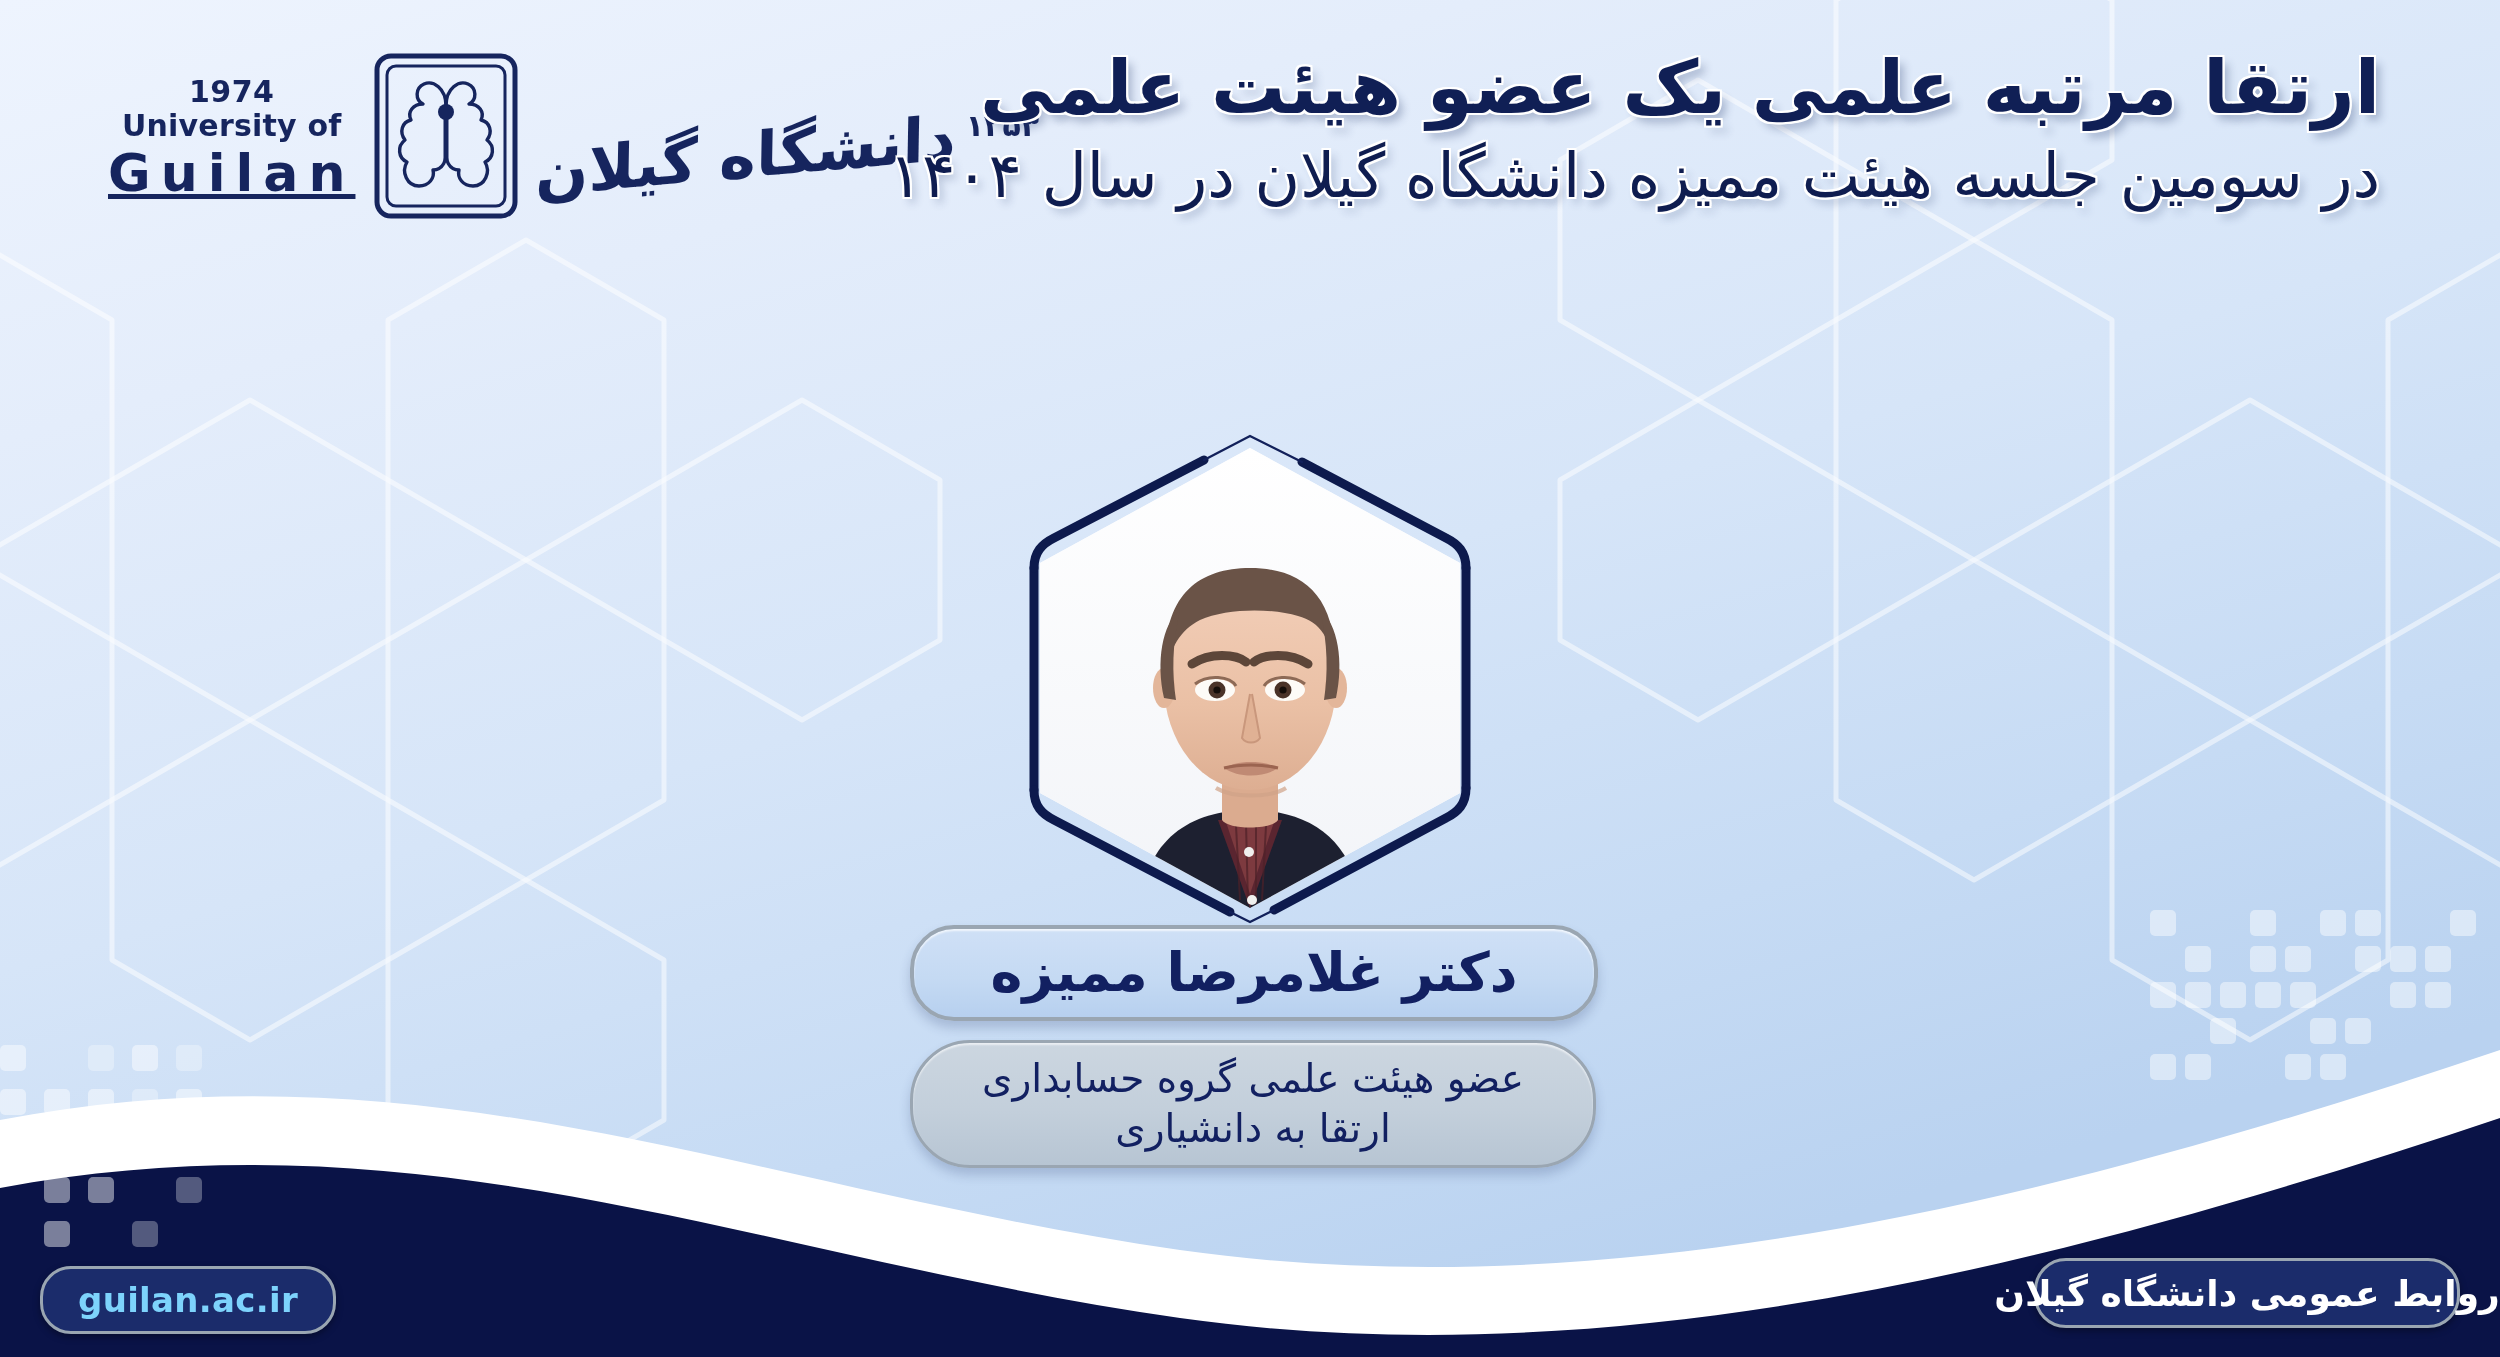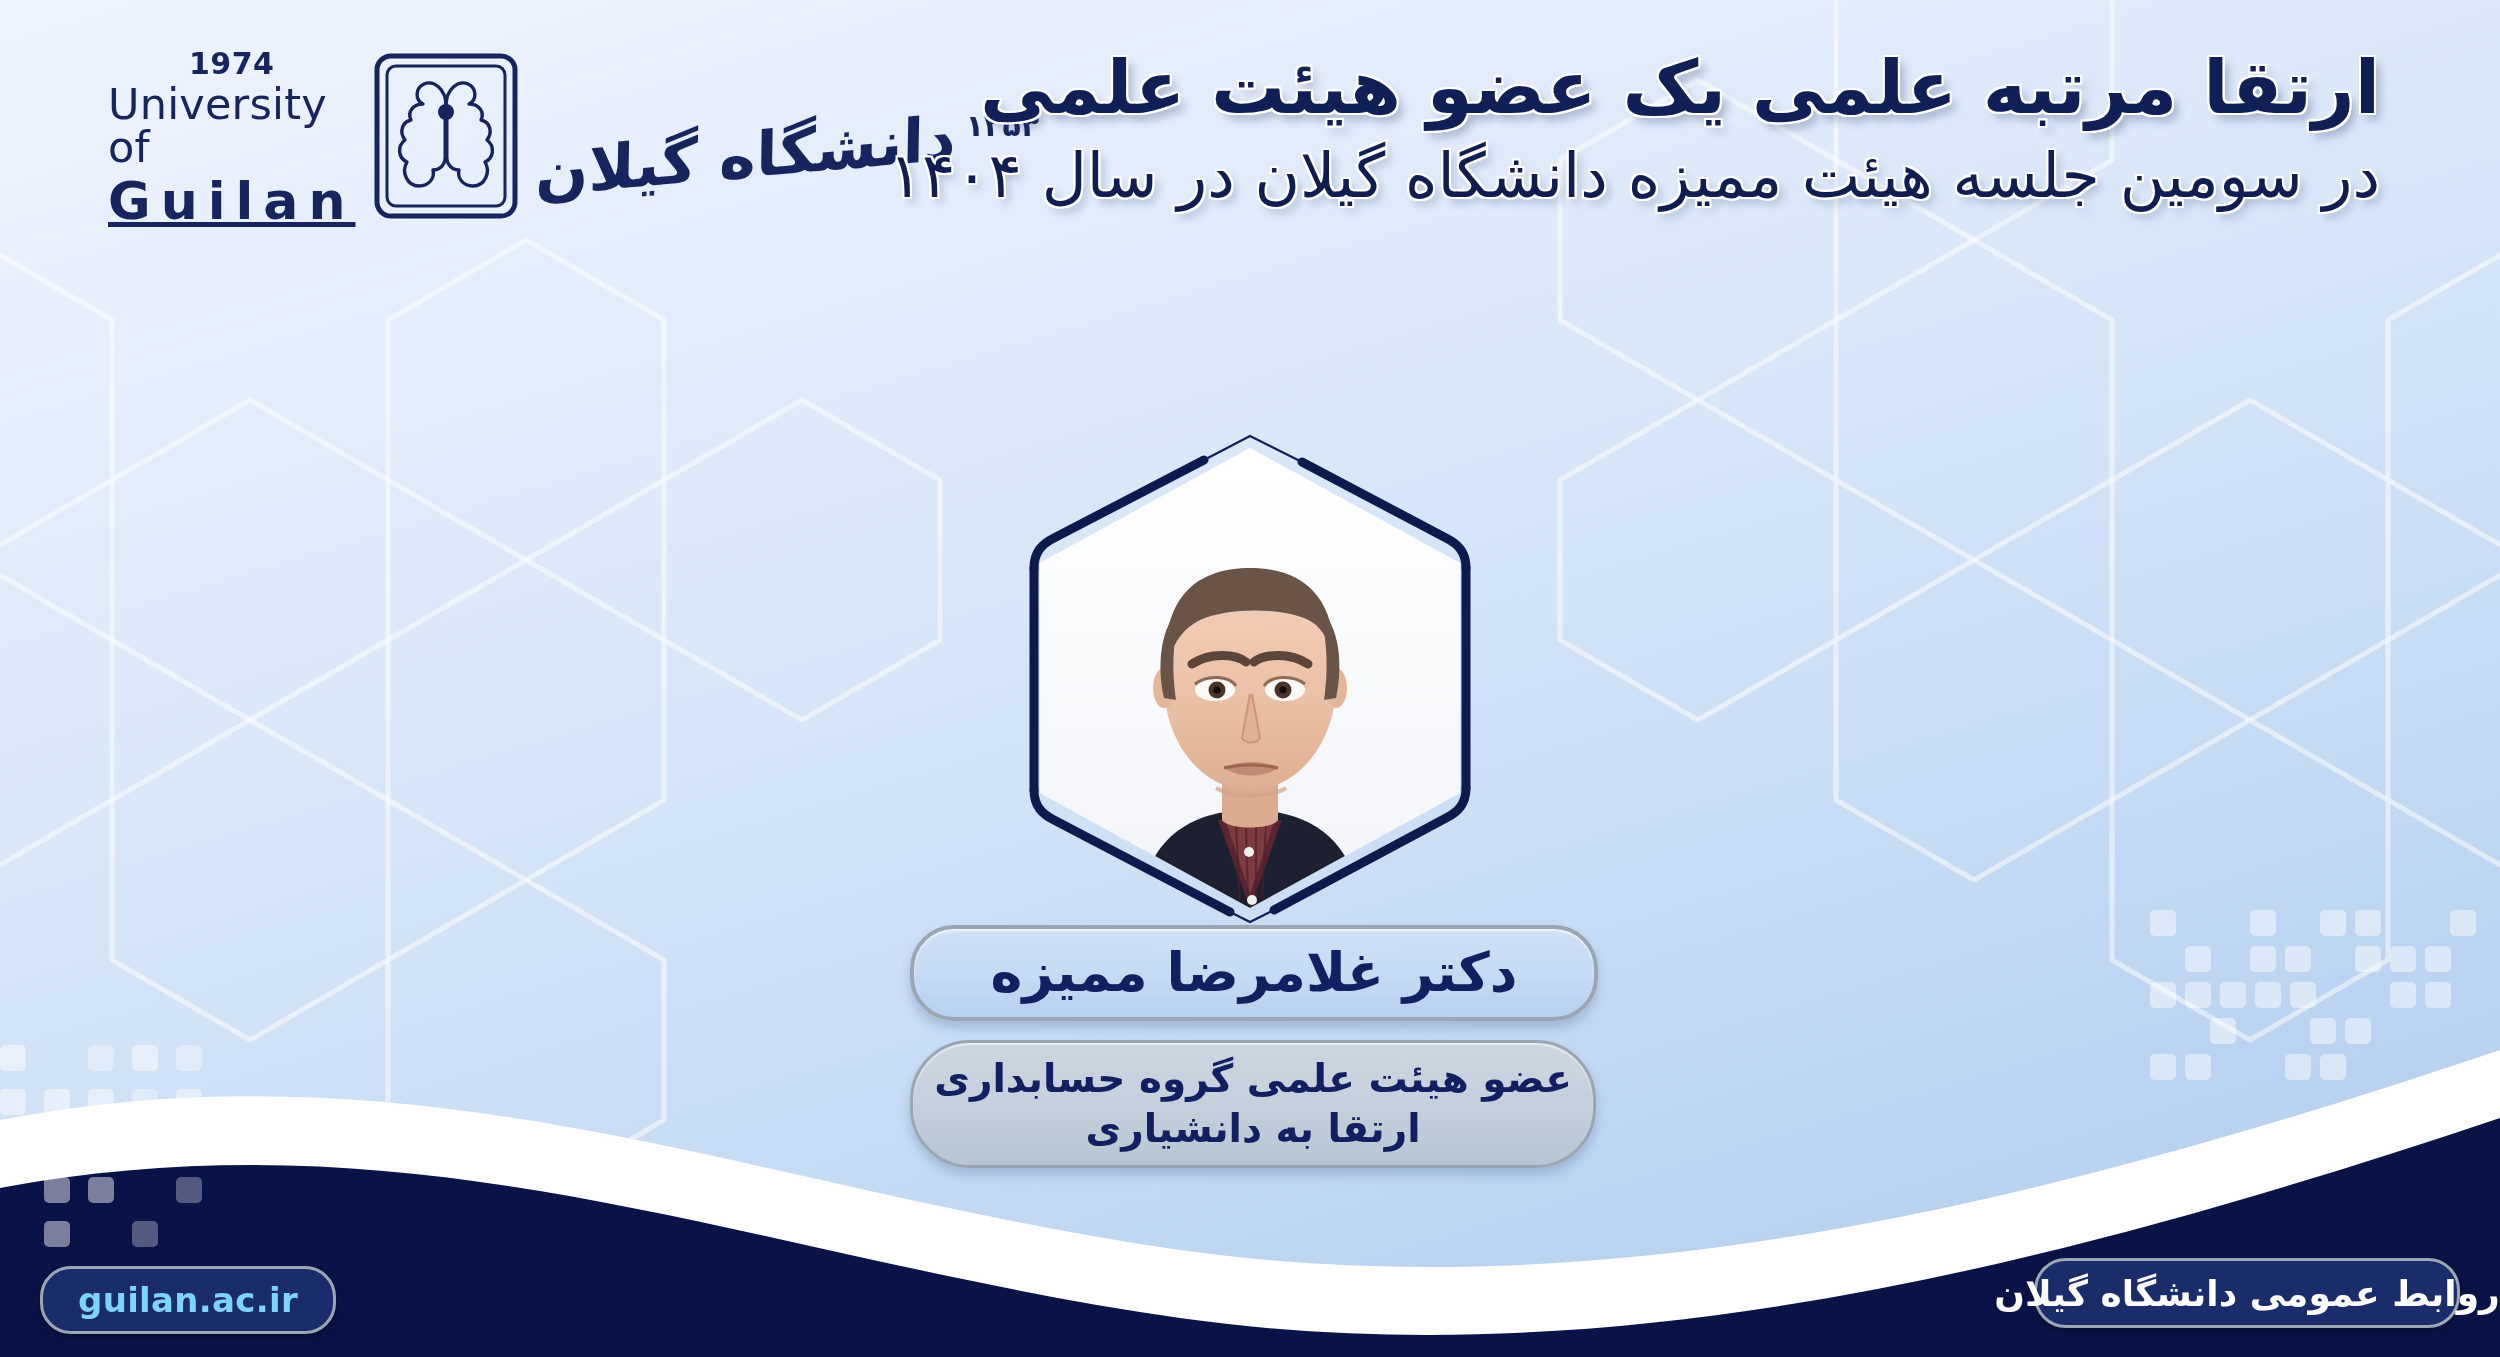--- a/index.html
+++ b/index.html
@@ -23,21 +23,21 @@
   .sq{position:absolute;width:26px;height:26px;border-radius:5px;background:rgba(255,255,255,.46);}
   .sq.dim{background:rgba(255,255,255,.30);}
 
   
   .logo{
     position:absolute;left:108px;top:48px;width:700px;height:180px;
     display:flex;align-items:center;justify-content:flex-start;direction:ltr;
   }
   .logo-en{display:flex;flex-direction:column;align-items:center;color:#16255e;line-height:1;}
   .logo-year{font-size:30px;font-weight:700;letter-spacing:.5px;margin-bottom:4px;}
-  .logo-univ{font-size:43px;font-weight:400;letter-spacing:.2px;}
+  .logo-univ{font-size:30px;font-weight:700;letter-spacing:.2px;}
   .logo-guilan{font-size:52px;font-weight:700;letter-spacing:10px;margin-top:6px;text-decoration:underline;}
   .logo-emblem{margin:0 16px;}
   .logo-fa{display:flex;align-items:flex-end;direction:rtl;color:#16255e;}
   .logo-fa-year{font-size:30px;font-weight:700;margin:0 6px 26px 10px;color:#16255e;}
   .logo-fa-name{
     font-size:62px;font-weight:700;color:#16255e;line-height:1;
     transform:skewX(-6deg) rotate(-5deg);transform-origin:right bottom;
     white-space:nowrap;
   }
 
@@ -80,21 +80,21 @@
   }
   .badge-role{
     position:absolute;left:910px;top:1040px;width:680px;height:122px;
     border-radius:60px;
     background:linear-gradient(180deg,#ccd6e0 0%,#c3cfdb 55%,#b7c5d3 100%);
     border:3px solid #9aa6b2;
     box-shadow:0 7px 11px rgba(40,60,110,.22), inset 0 2px 2px rgba(255,255,255,.6);
     display:flex;flex-direction:column;align-items:center;justify-content:center;direction:rtl;
   }
   .badge-role span{
-    font-size:39px;font-weight:700;color:#122061;line-height:1.28;white-space:nowrap;
+    font-size:39px;font-weight:400;color:#122061;line-height:1.28;white-space:nowrap;
   }
 
   
   .pill-site{
     position:absolute;left:40px;top:1266px;width:290px;height:62px;
     border-radius:31px;background:#1b2c6b;border:3px solid #9aa6b2;
     display:flex;align-items:center;justify-content:center;direction:ltr;
     box-shadow:0 3px 7px rgba(0,0,0,.35);
   }
   .pill-site span{font-size:34px;font-weight:700;color:#7dd3fc;letter-spacing:.3px;}

